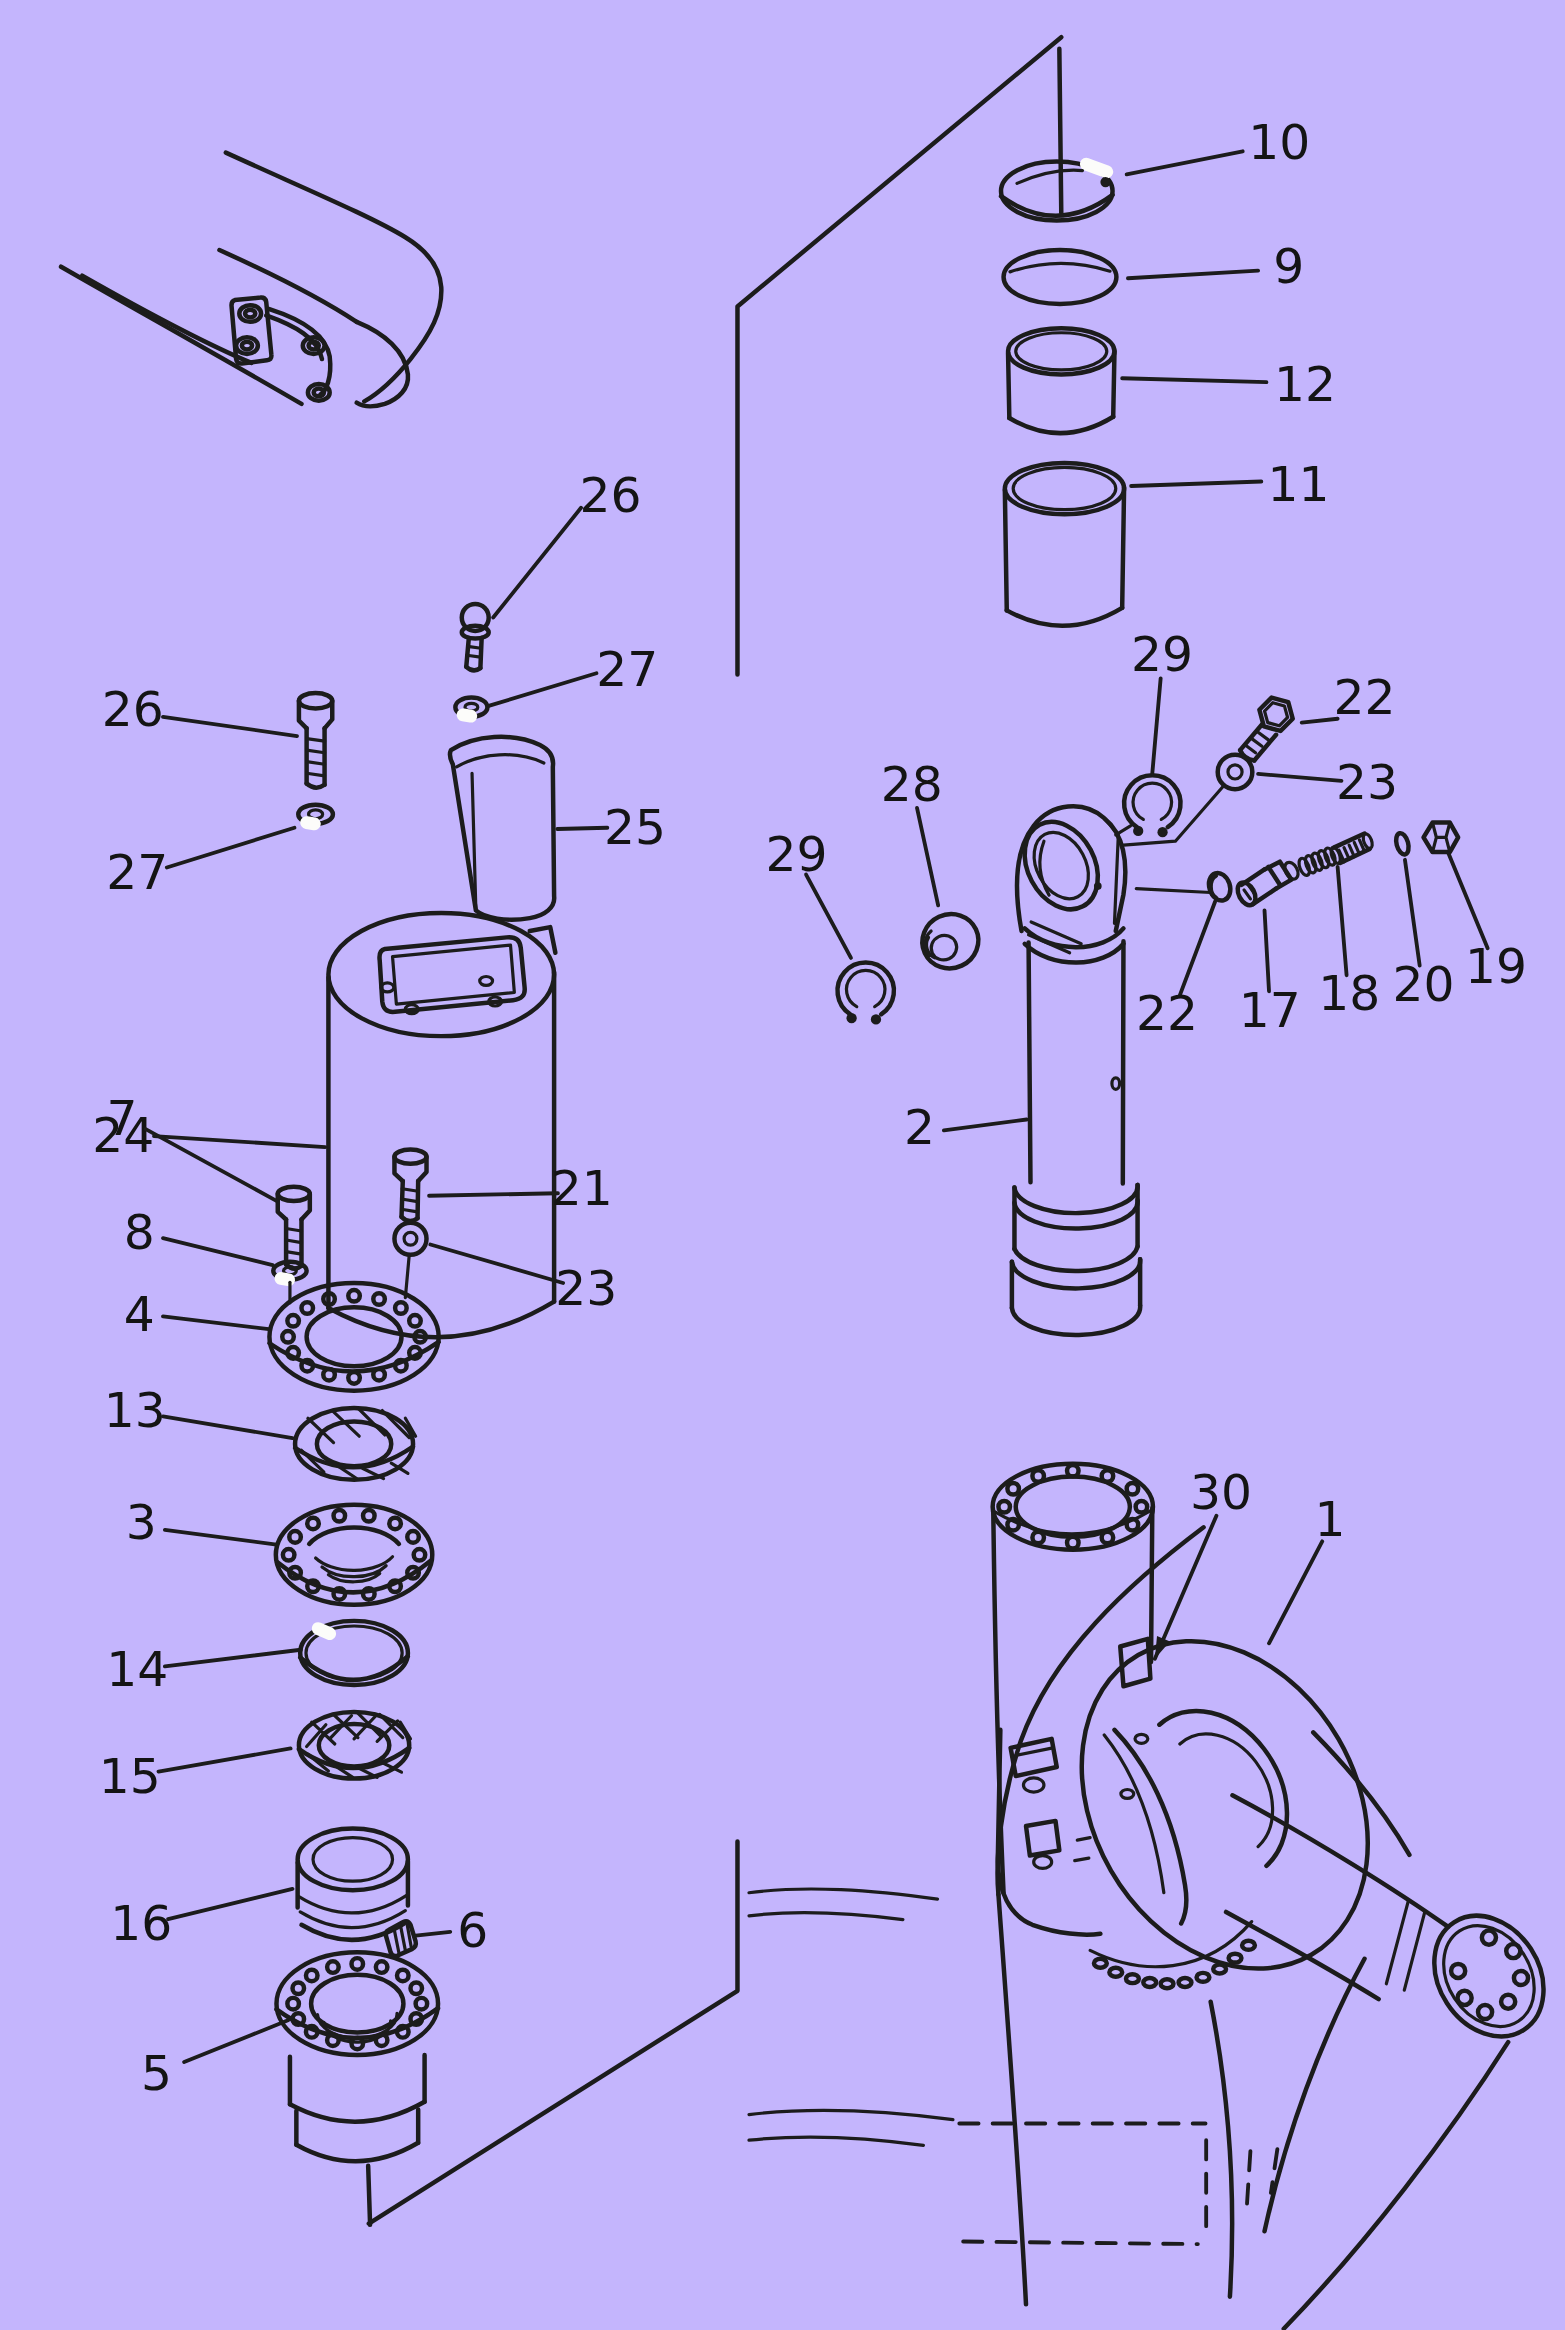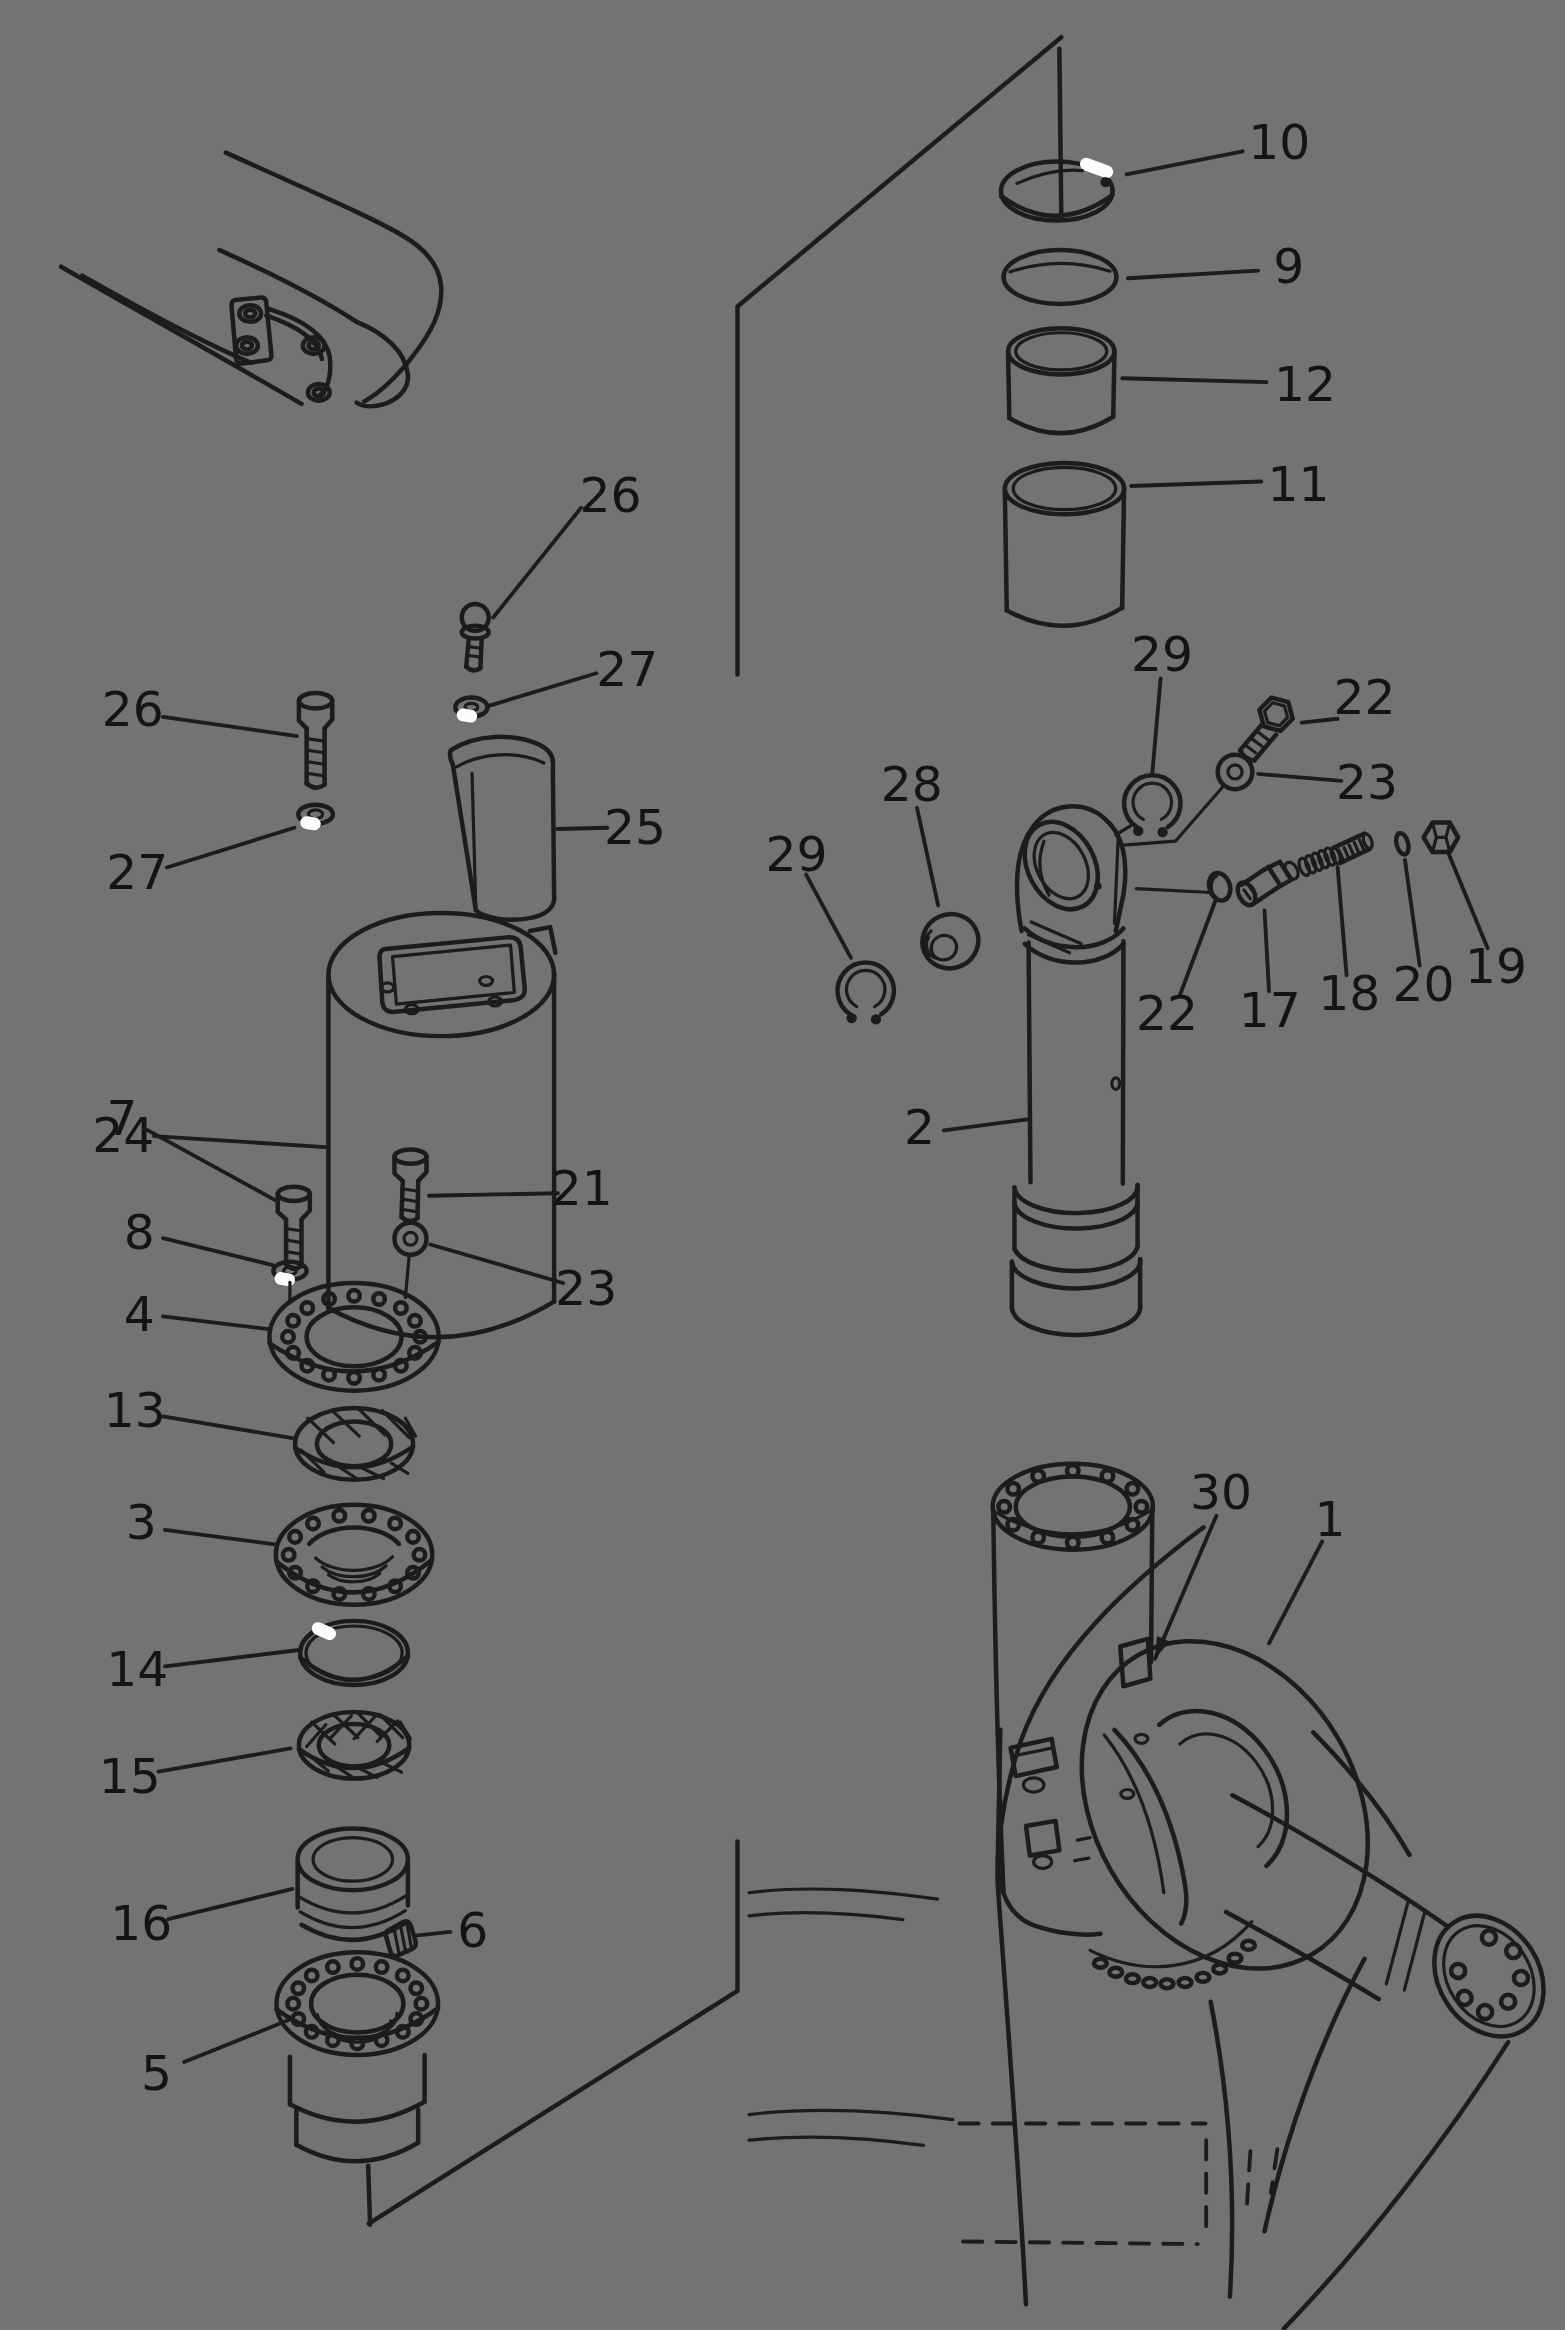--- a/index.html
+++ b/index.html
@@ -1,16 +1,16 @@
 <!DOCTYPE html>
 <html style="font-size:10.3px"><head>
 <meta charset="utf-8">
 <style>
   html,body{margin:0;padding:0;background:#e8e8e4;}
-  #page{position:relative;width:1566px;height:2330px;margin:0 auto;background:#737373;}
+  #page{position:relative;width:1566px;height:2330px;margin:0 auto;background:#c4b5fd;}
   svg{position:absolute;left:0;top:0;width:100%;height:100%;}
   svg *{stroke:#1c1c1c;fill:none;stroke-linecap:round;stroke-linejoin:round;stroke-width:7px;}
   svg .s5{stroke-width:5px;} svg .s4{stroke-width:4px;}
   svg .fill{fill:#1c1c1c;stroke:none;}
   svg .gap{stroke:#fcfcfa;stroke-width:20px;}
   svg .dashed{stroke-dasharray:30 22;stroke-width:6px;}
   #callouts text{font-family:"DejaVu Sans",sans-serif;font-size:76px;fill:#141414;stroke:none;text-anchor:middle;}
   #callouts polyline{stroke-width:6px;}
   #callouts polygon{fill:#1c1c1c;stroke:none;}
 </style>

